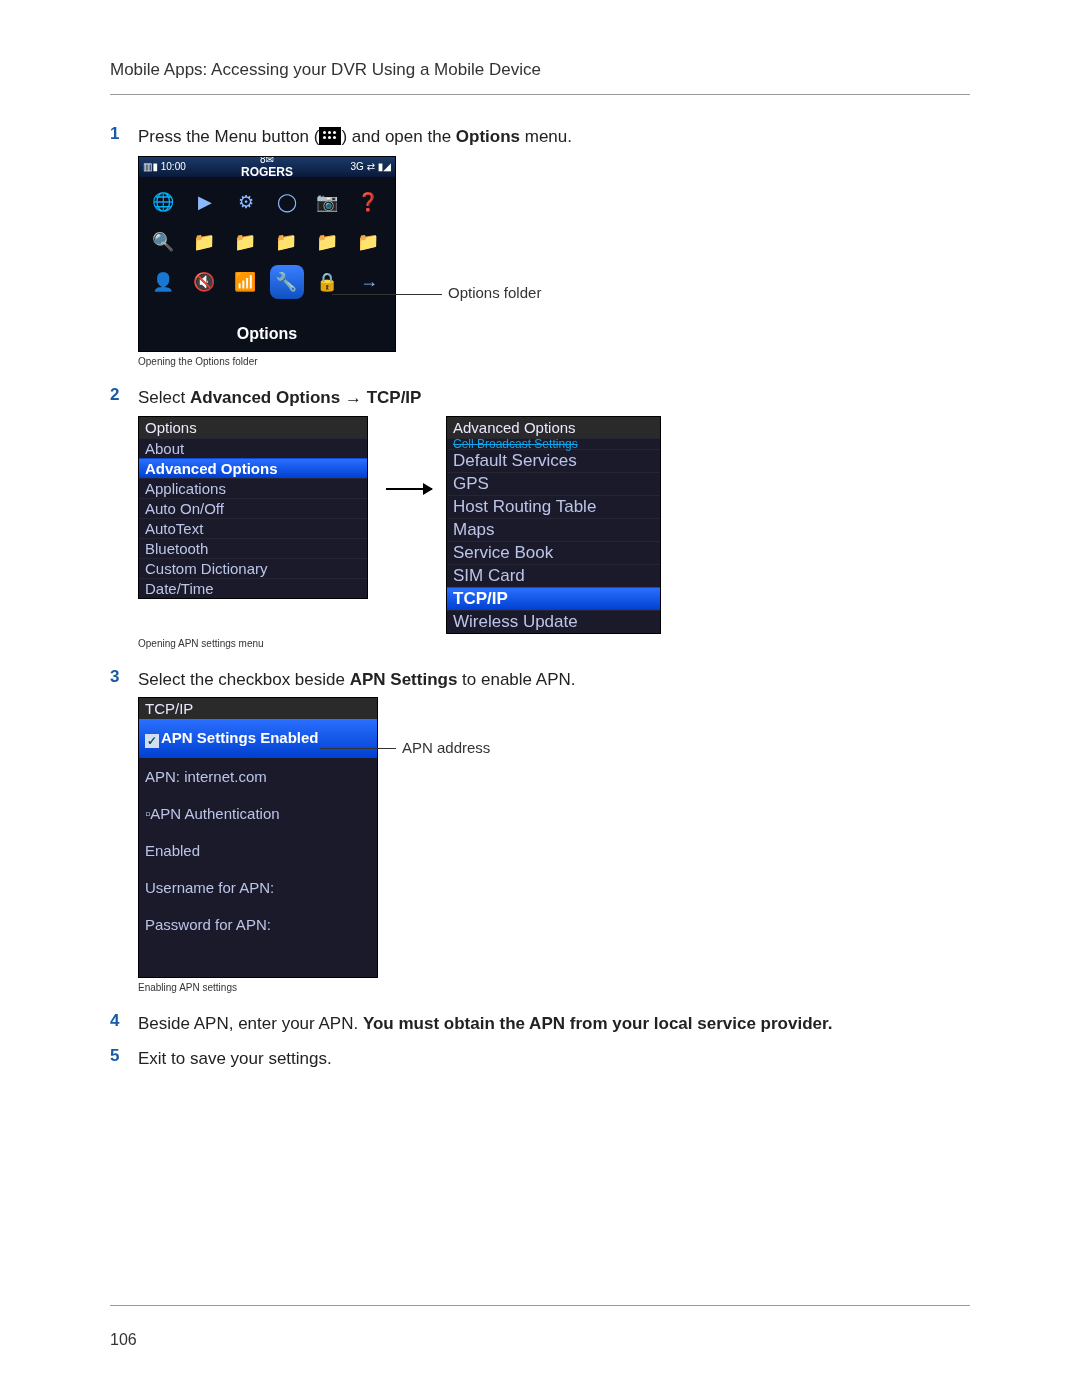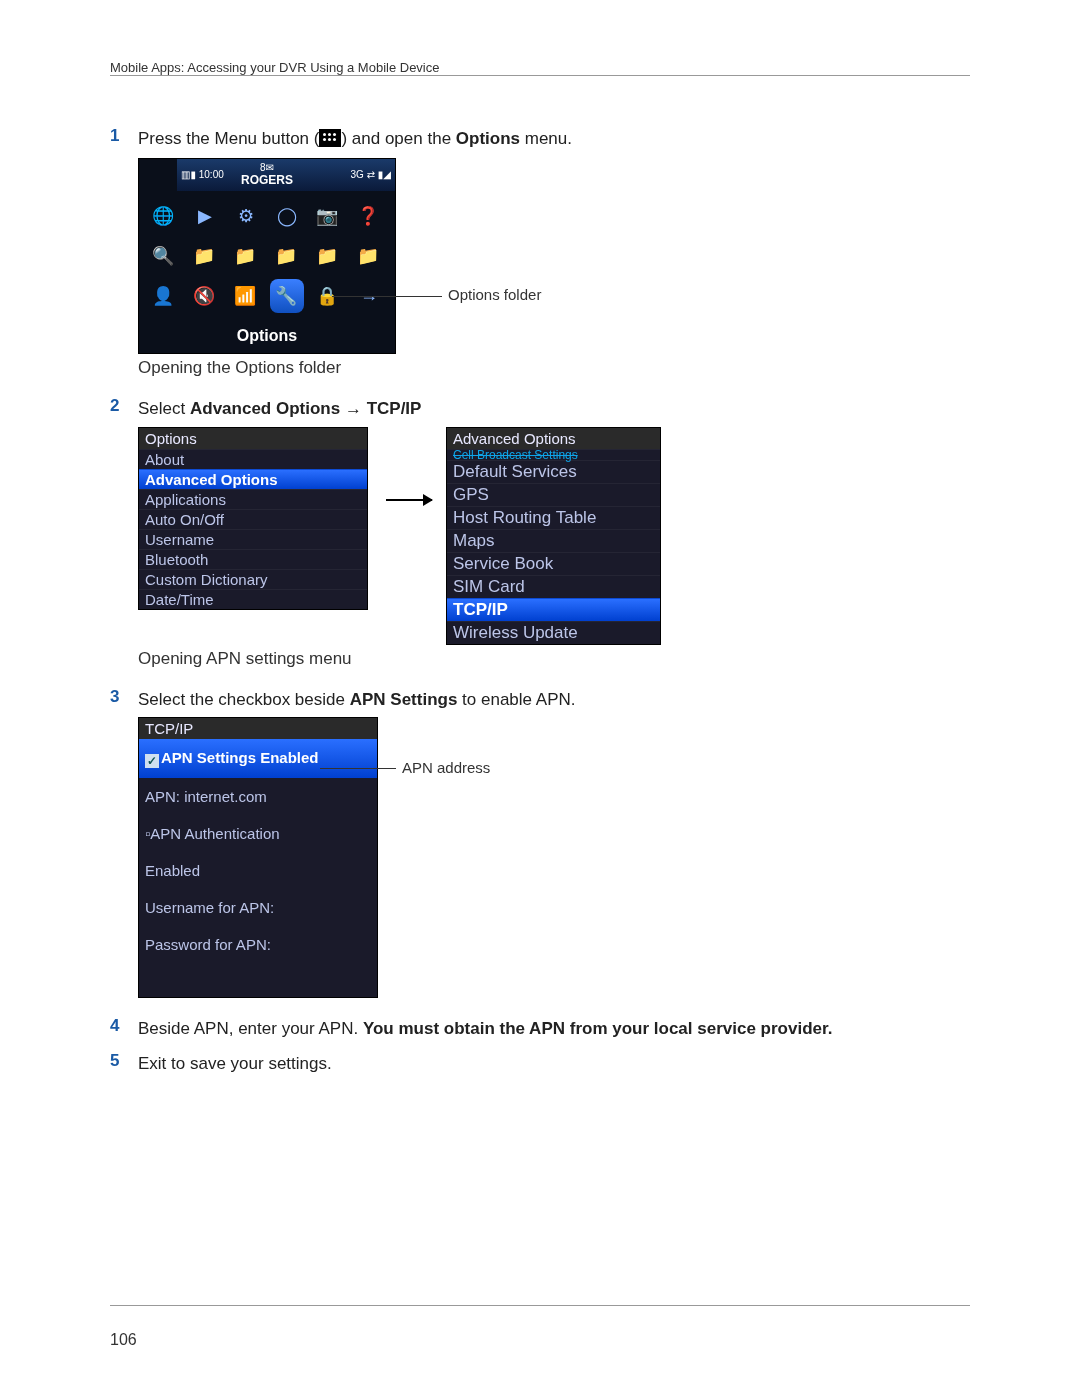--- a/index.html
+++ b/index.html
@@ -9,24 +9,25 @@
     width: 1080px;
     height: 1397px;
     position: relative;
     color: #222;
     font-size: 16px;
   }
   .page {
     padding: 60px 110px 40px 110px;
   }
   .header-line {
-    font-size: 13px;
+    font-size: 17px;
     color: #333;
+    padding-bottom: 14px;
     border-bottom: 1px solid #999;
-    margin-bottom: 50px;
+    margin-bottom: 29px;
   }
   .section-title {
     font-weight: bold;
     font-size: 17px;
     margin-left: 30px;
     margin-bottom: 8px;
   }
   .step {
     display: flex;
     align-items: flex-start;
@@ -65,43 +66,42 @@
     box-shadow: 5px 0 0 #fff, 10px 0 0 #fff,
                 0 5px 0 #fff, 5px 5px 0 #fff, 10px 5px 0 #fff;
   }
   .fig-block {
     margin-left: 28px;
     margin-top: 4px;
     margin-bottom: 18px;
     position: relative;
   }
   .caption {
-    font-size: 17px;
+    font-size: 10px;
     color: #333;
     margin-top: 4px;
   }
   
   .bb-home {
     width: 258px;
     height: 196px;
     background: #0a0f1a;
     border: 1px solid #000;
     position: relative;
     overflow: hidden;
   }
   .bb-status {
-    height: 32px;
+    height: 20px;
     background: linear-gradient(#1a3a6a,#0a1a3a);
     color: #fff;
     font-size: 10px;
     display: flex;
     align-items: center;
     padding: 0 4px;
     justify-content: space-between;
-    margin-left: 38px;
   }
   .bb-status .mid { position:absolute; left:50%; transform:translateX(-50%); text-align:center;}
   .bb-status .mid b { display:block; font-size:12px;}
   .app-grid {
     display: grid;
     grid-template-columns: repeat(6, 1fr);
     gap: 6px;
     padding: 8px 8px 0 8px;
   }
   .app-grid .ic {
@@ -295,21 +295,21 @@
   </div>
 
   <div class="fig-block">
     <div class="row2cols">
       <div class="bb-list" id="options-list">
         <div class="hdr">Options</div>
       <div class="row">About</div>
           <div class="row sel">Advanced Options</div>
           <div class="row">Applications</div>
           <div class="row">Auto On/Off</div>
-          <div class="row">Username</div>
+          <div class="row">AutoText</div>
           <div class="row">Bluetooth</div>
           <div class="row">Custom Dictionary</div>
           <div class="row">Date/Time</div>
         </div>
       <div class="arrow-between"></div>
       <div class="bb-list adv" id="adv-list" style="margin-left:78px;">
         <div class="hdr">Advanced Options</div>
         <div class="row cut">Cell Broadcast Settings</div>
       <div class="row">Default Services</div>
           <div class="row">GPS</div>
@@ -339,20 +339,21 @@
       <div class="row">APN: internet.com</div>
           <div class="row">▫APN Authentication</div>
           <div class="row">  Enabled</div>
           <div class="row">Username for APN:</div>
           <div class="row">Password for APN:</div>
           <div class="row blank"></div>
         </div>
       <div class="leader" style="left:182px; top:51px; width:76px;"></div>
       <div class="leader-label" style="left:264px; top:42px;">APN address</div>
     </div>
+    <div class="caption">Enabling APN settings</div>
   </div>
 
   <div class="step" style="margin-top:16px;">
     <div class="step-num">4</div>
     <div class="step-body">
       <span>Beside APN, enter your APN. </span><b>You must obtain the APN from your local service provider.</b>
     </div>
   </div>
 
   <div class="step" style="margin-top:10px;">

